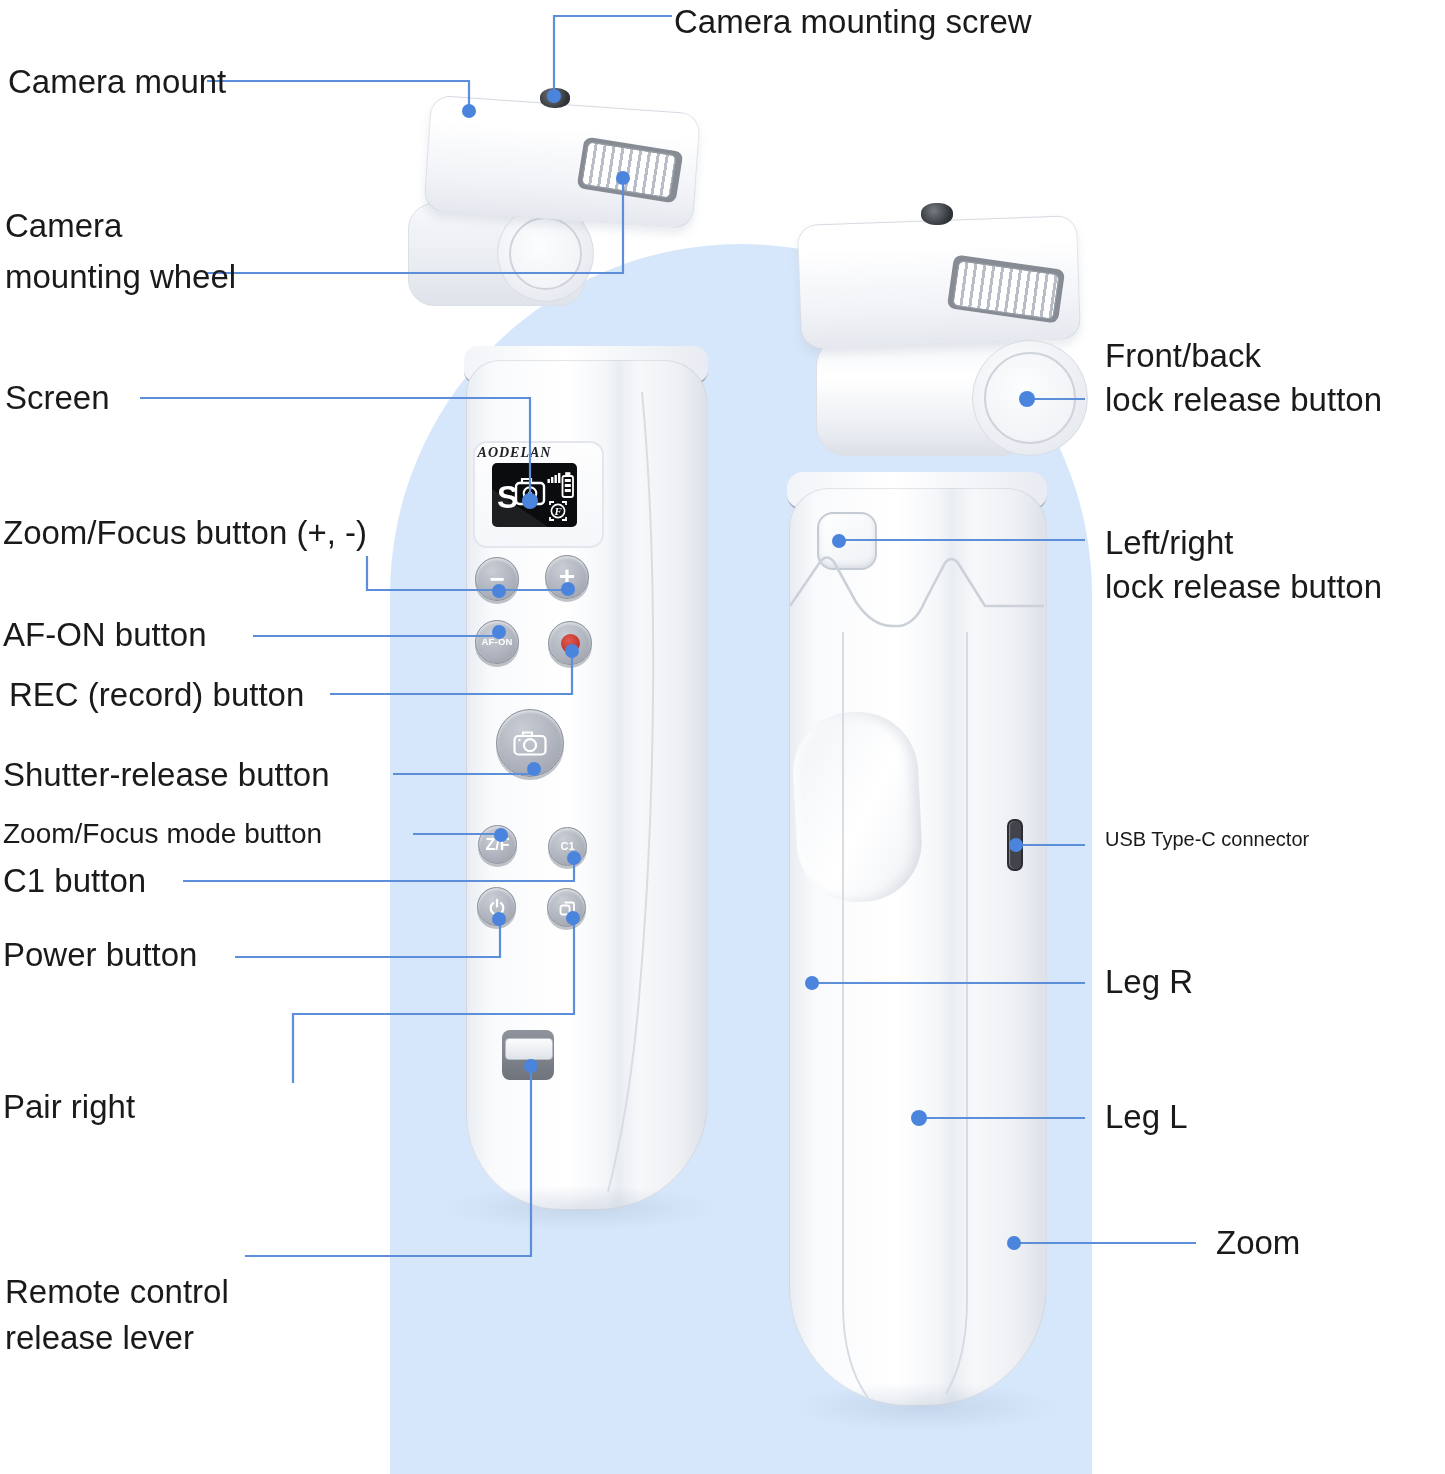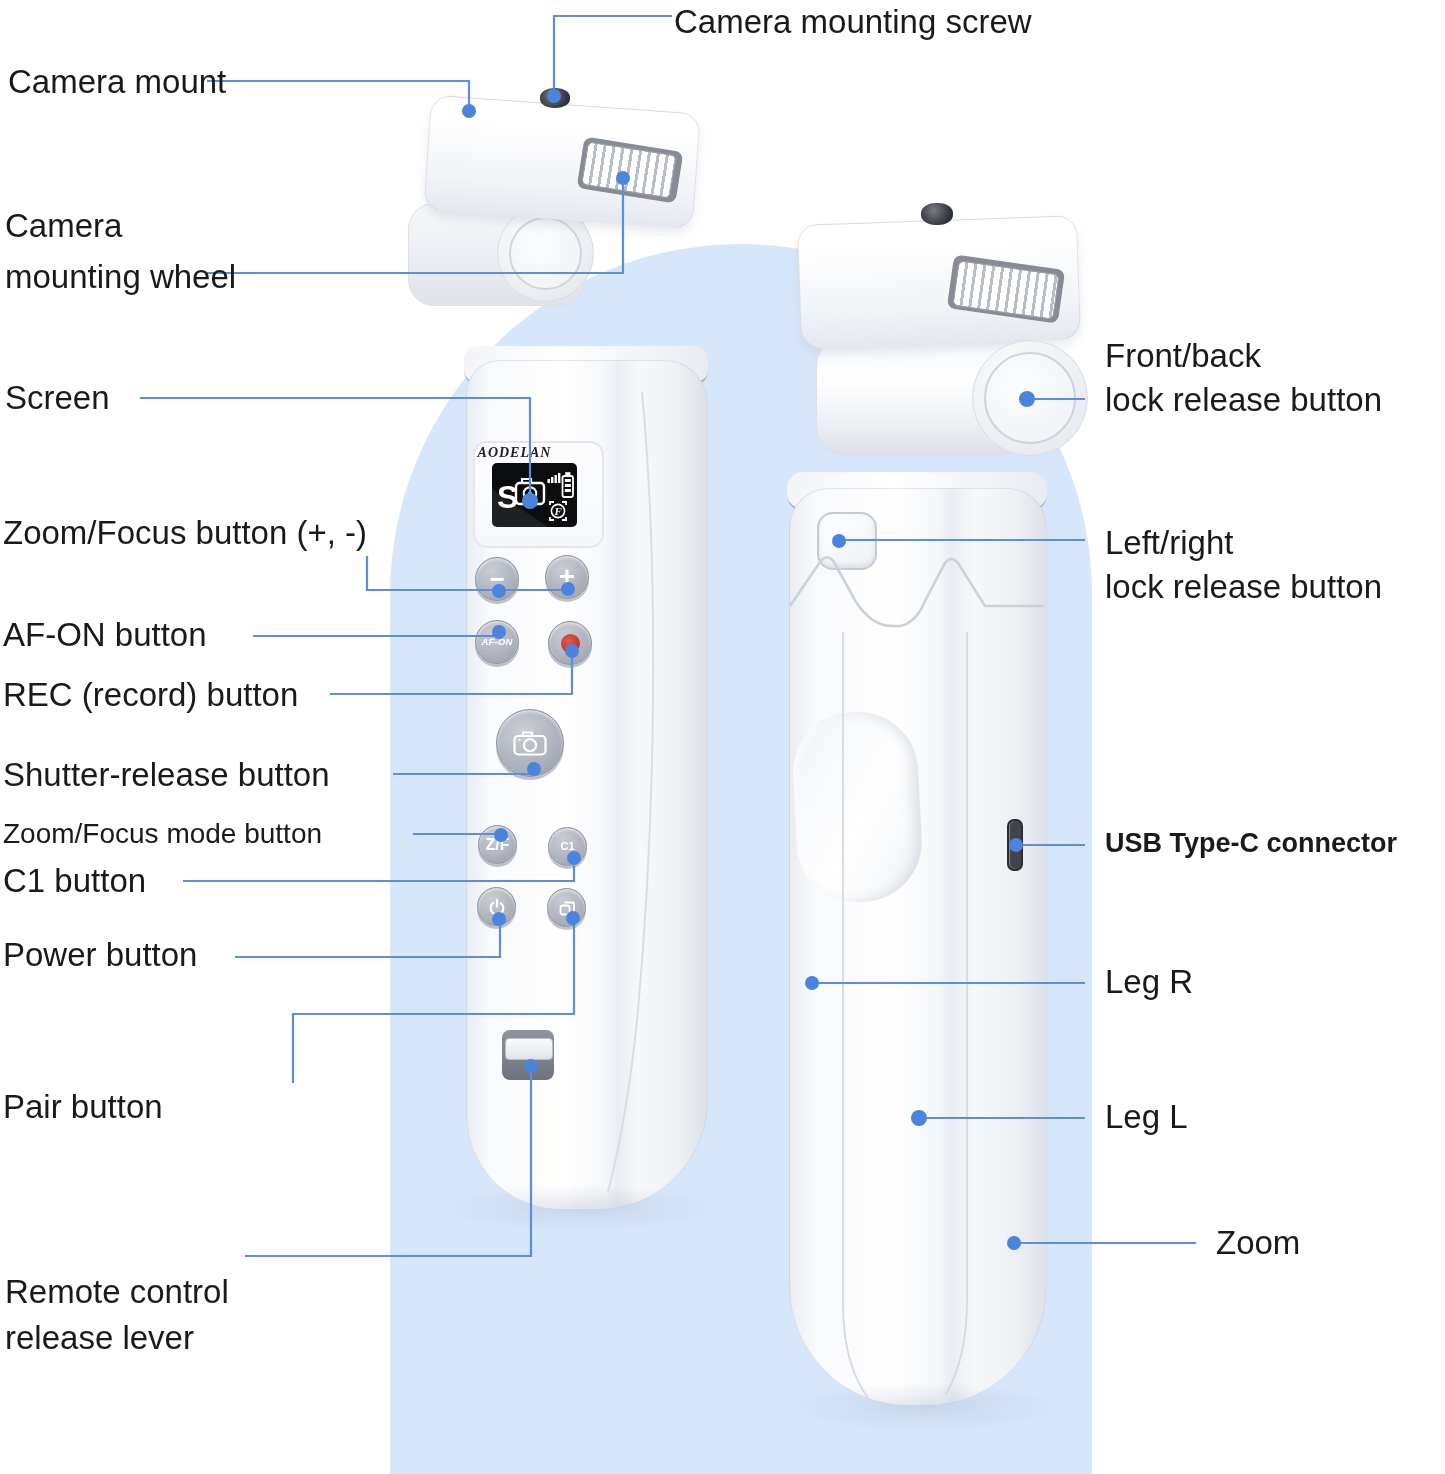--- a/index.html
+++ b/index.html
@@ -30,21 +30,21 @@
   .btn .glyph{line-height:1;}
   .rec-dot{width:19px;height:19px;border-radius:50%;background:radial-gradient(circle at 40% 35%,#e05a50,#c3342d 70%);}
   
   .panel-outline{border:2px solid #e3e6ec;border-radius:14px;background:linear-gradient(180deg,#fdfdfe,#f5f7fa);}
   .brand{font-family:"Liberation Serif", serif;font-style:italic;font-weight:bold;
          font-size:14px;letter-spacing:1px;color:#202127;text-align:center;}
   
   .lbl{position:absolute;color:#1a1a1c;white-space:nowrap;}
   .lbl span{display:block;}
   .fs33{font-size:33px;line-height:1.32;}
-  .fs31{font-size:27px;font-weight:bold;}
+  .fs31{font-size:20px;}
   .fs28{font-size:28px;}
   .lh-wide{line-height:1.55;}
   .lh-med{line-height:1.40;}
   .lever-recess{background:linear-gradient(180deg,#8e939c,#6e737c);border-radius:8px;}
   .lever-tab{background:linear-gradient(180deg,#fbfcfd,#dfe3e9);border:1px solid #b8bdc6;border-radius:4px;}
   .usb-slot{background:#41444b;border:2px solid #2b2d32;border-radius:7px;
             box-shadow:inset 1px 0 1px rgba(255,255,255,.35);}
   .groove{border-radius:60px;background:linear-gradient(120deg,#f0f3f7,#ffffff 55%,#eef1f5);
           box-shadow:inset -7px 0 12px rgba(176,184,197,.35), inset 4px 2px 8px rgba(255,255,255,.9);}
   .lockbtn{border:2px solid #c5cbd4;border-radius:16px;
@@ -113,21 +113,21 @@
       </g>
     </svg>
 
     <div class="btn" style="left:475px;top:557px;width:42px;height:42px;">
          <span class="glyph" style="font-size:26px;">−</span>
       </div>
     <div class="btn" style="left:545px;top:555px;width:42px;height:42px;">
          <span class="glyph" style="font-size:28px;">+</span>
       </div>
     <div class="btn" style="left:475px;top:620px;width:42px;height:42px;">
-         <span class="glyph" style="font-size:9.5px;letter-spacing:.2px;font-style:italic;">AF-ON</span>
+         <span class="glyph" style="font-size:9.5px;letter-spacing:.2px;">AF-ON</span>
       </div>
     <div class="btn" style="left:548px;top:621px;width:42px;height:42px;">
          <span class="rec-dot"></span>
       </div>
     <div class="btn" style="left:496px;top:709px;width:66px;height:66px;">
       <svg width="36" height="28" viewBox="0 0 36 28">
         <g stroke="#ffffff" fill="none" stroke-width="2.2">
           <rect x="2.5" y="7" width="31" height="18.5" rx="4"></rect>
           <path d="M11,7 v-3.5 h9 v3.5"></path>
           <circle cx="18" cy="16.2" r="6"></circle>
@@ -246,37 +246,37 @@
     </div>
   <div class="lbl fs33" style="left:5px;top:376px;">
     <span>Screen</span>
     </div>
   <div class="lbl fs33" style="left:3px;top:511px;">
     <span>Zoom/Focus button (+, -)</span>
     </div>
   <div class="lbl fs33" style="left:3px;top:613px;">
     <span>AF-ON button</span>
     </div>
-  <div class="lbl fs33" style="left:3px;top:673px;">
+  <div class="lbl fs33" style="left:9px;top:673px;">
     <span>REC (record) button</span>
     </div>
   <div class="lbl fs33" style="left:3px;top:745px;margin-top:8px;">
     <span>Shutter-release button</span>
     </div>
   <div class="lbl fs28" style="left:3px;top:818px;">
     <span>Zoom/Focus mode button</span>
     </div>
   <div class="lbl fs33" style="left:3px;top:859px;">
     <span>C1 button</span>
     </div>
   <div class="lbl fs33" style="left:3px;top:933px;">
     <span>Power button</span>
     </div>
   <div class="lbl fs33" style="left:3px;top:1085px;">
-    <span>Pair button</span>
+    <span>Pair right</span>
     </div>
   <div class="lbl fs33 lh-med" style="left:5px;top:1233px;margin-top:36px;">
     <span>Remote control</span>
     <span>release lever</span>
     </div>
   <div class="lbl fs33" style="left:1105px;top:334px;">
     <span>Front/back</span>
     <span>lock release button</span>
     </div>
   <div class="lbl fs33" style="left:1105px;top:521px;">

